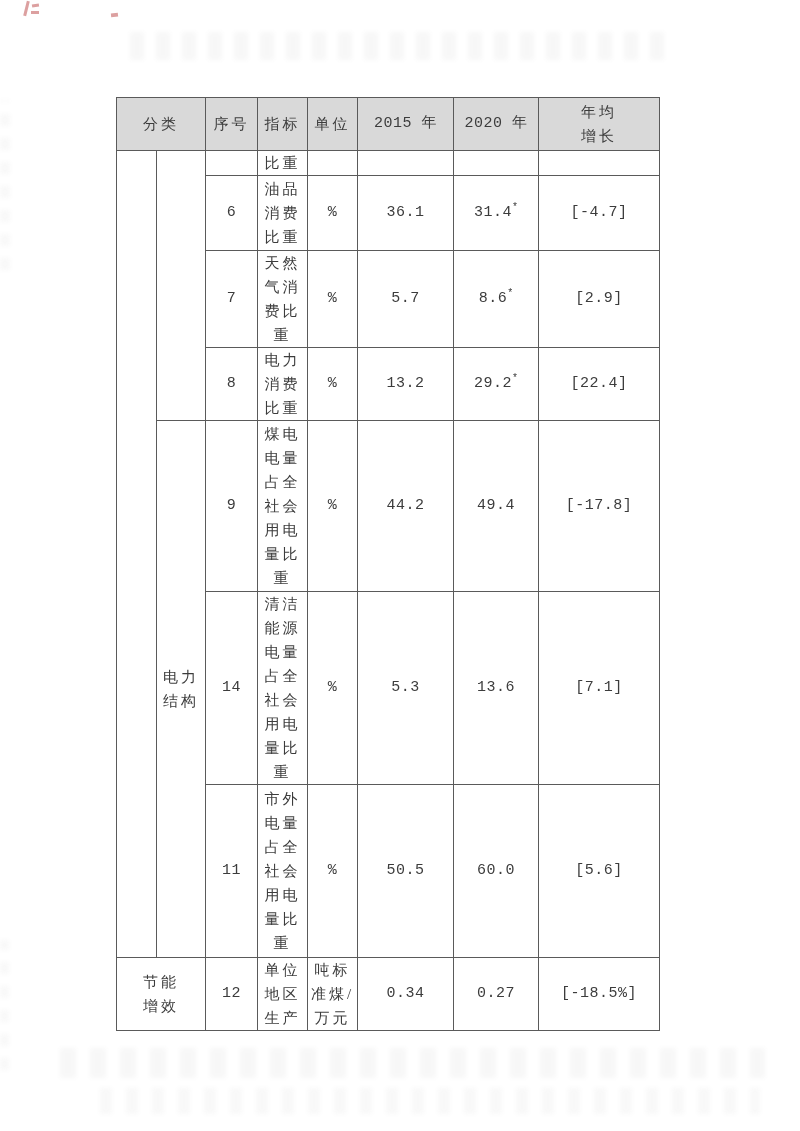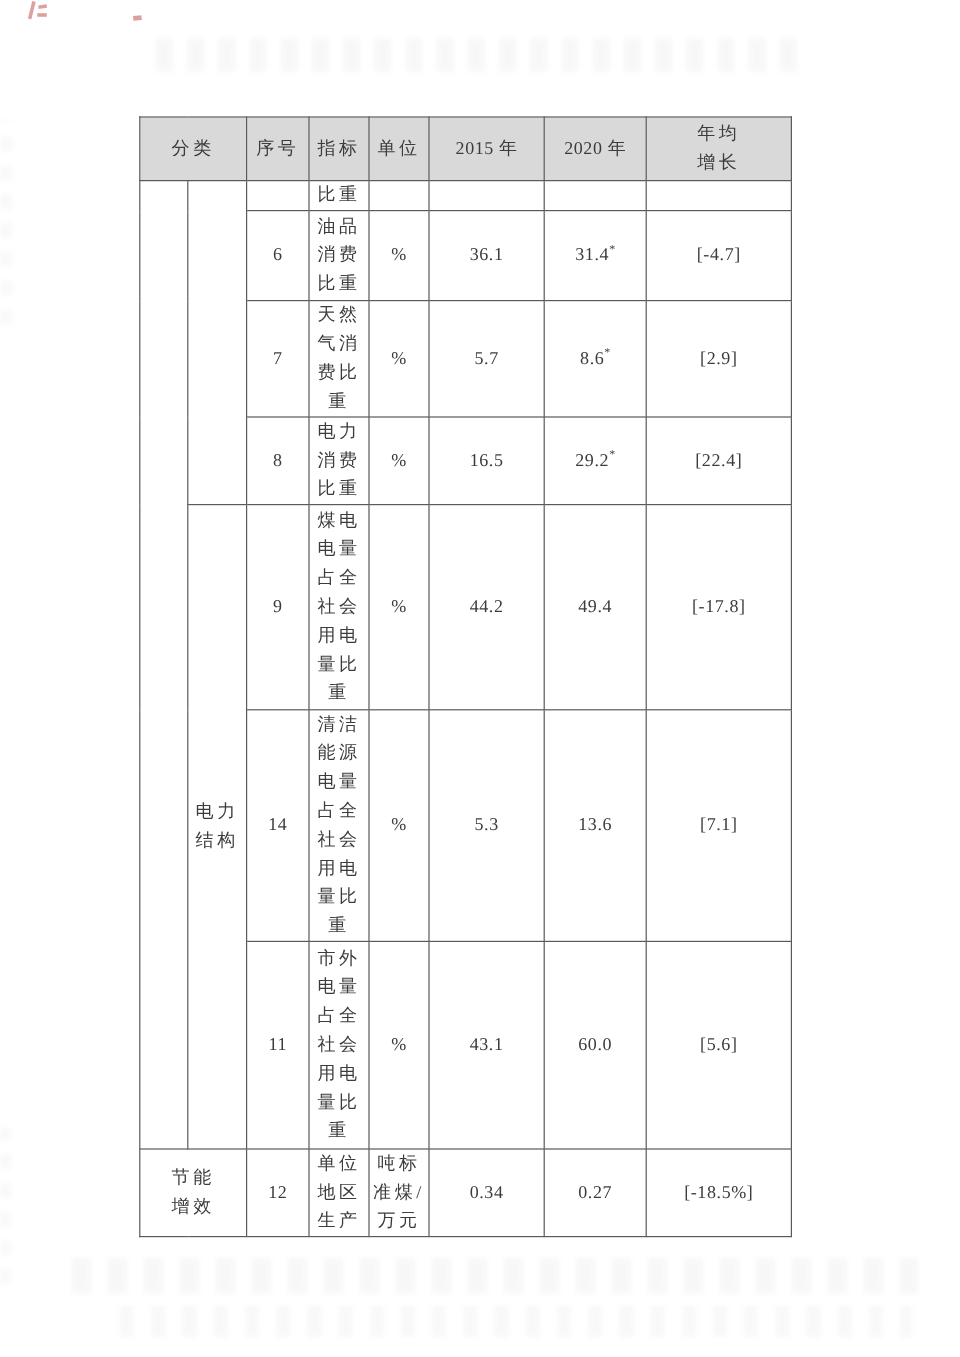--- a/index.html
+++ b/index.html
@@ -27,21 +27,21 @@
     padding: 0;
     font-size: 15px;
     line-height: 24px;
     color: #3c3c3c;
   }
   table.ind tr.hdr td {
     background: #d9d9d9;
     font-size: 15px;
   }
   .cjk { white-space: pre-line; letter-spacing: 3px; }
-  .num { letter-spacing: 0.5px; }
+  .num { letter-spacing: 0.5px; font-family: Liberation Mono, monospace; }
   sup.star { font-size: 10px; line-height: 0; vertical-align: super; letter-spacing: 0; }
 
   
   .red-mark { position: absolute; filter: blur(0.6px); opacity: 0.55; }
   .red-mark .bar { position: absolute; background: #c05353; }
   .rm1 { left: 23px; top: 0; width: 18px; height: 20px; }
   .rm1 .b1 { left: 2px; top: 1px; width: 3px; height: 15px; transform: rotate(14deg); }
   .rm1 .b2 { left: 9px; top: 4px; width: 7px; height: 3px; transform: rotate(-8deg); }
   .rm1 .b3 { left: 8px; top: 11px; width: 8px; height: 3px; }
   .rm2 { left: 110px; top: 11px; width: 10px; height: 8px; }
@@ -136,21 +136,21 @@
       <td class="num"><span>8.6</span><sup class="star">*</sup></td>
       <td class="num">[2.9]</td>
     </tr>
 
     <tr style="height:71px">
       <td class="num">8</td>
       <td class="cjk">电力
 消费
 比重</td>
       <td class="num">%</td>
-      <td class="num">16.5</td>
+      <td class="num">13.2</td>
       <td class="num"><span>29.2</span><sup class="star">*</sup></td>
       <td class="num">[22.4]</td>
     </tr>
 
     <tr style="height:171px">
       <td rowspan="3" class="cjk">电力
 结构</td>
       <td class="num">9</td>
       <td class="cjk">煤电
 电量
@@ -184,21 +184,21 @@
     <tr style="height:173px">
       <td class="num">11</td>
       <td class="cjk">市外
 电量
 占全
 社会
 用电
 量比
 重</td>
       <td class="num">%</td>
-      <td class="num">43.1</td>
+      <td class="num">50.5</td>
       <td class="num">60.0</td>
       <td class="num">[5.6]</td>
     </tr>
 
     <tr style="height:71px">
       <td colspan="2" class="cjk">节能
 增效</td>
       <td class="num">12</td>
       <td class="cjk">单位
 地区

